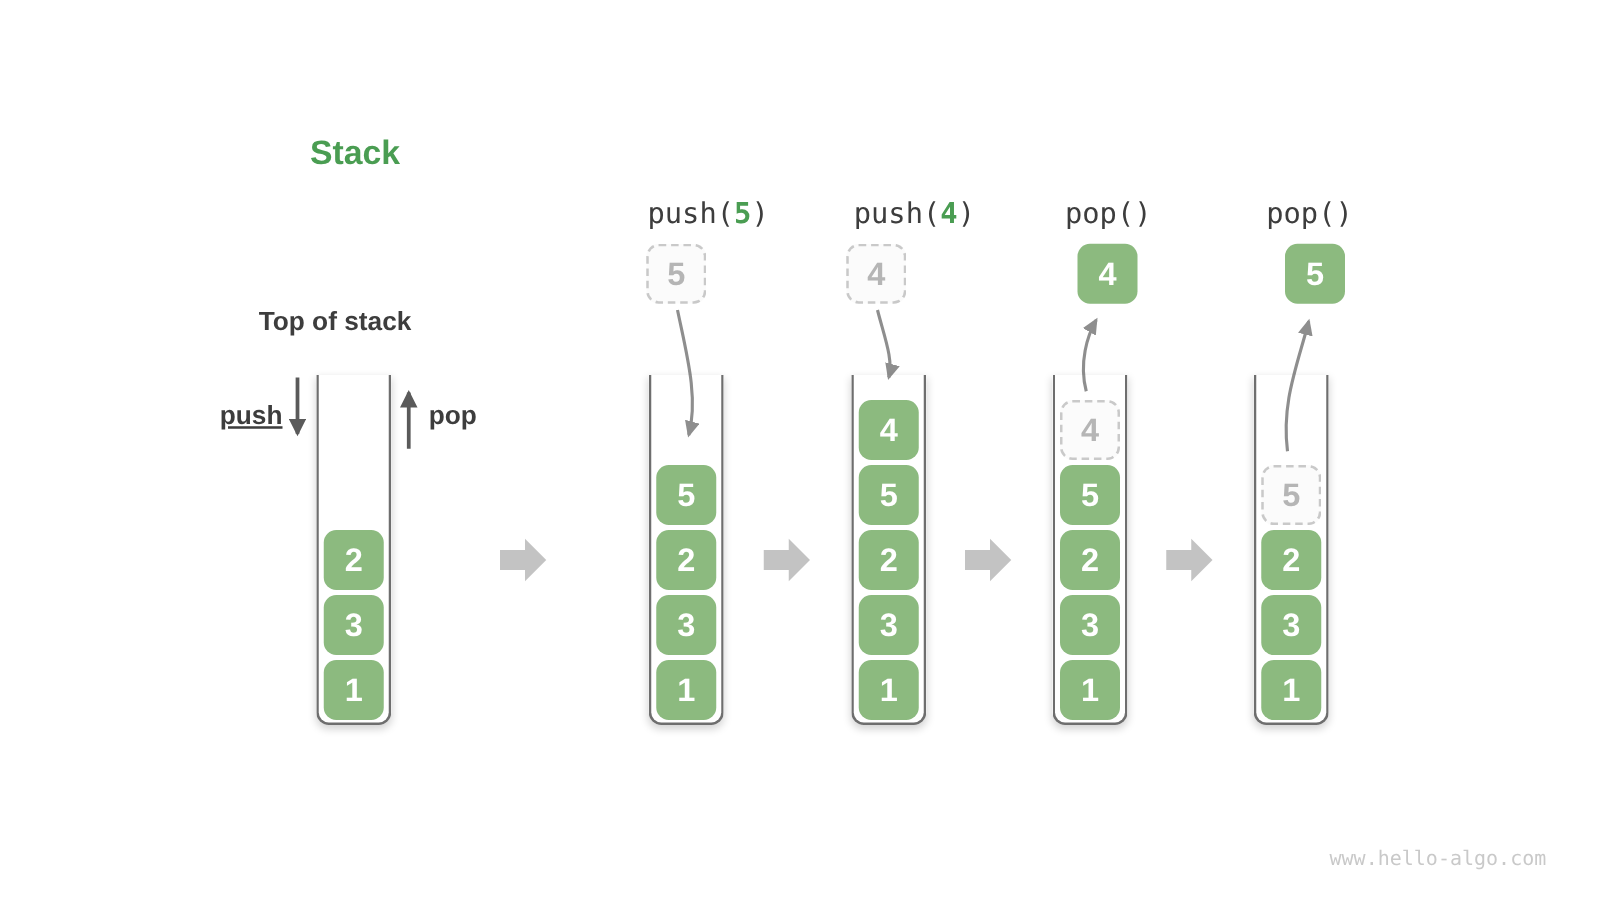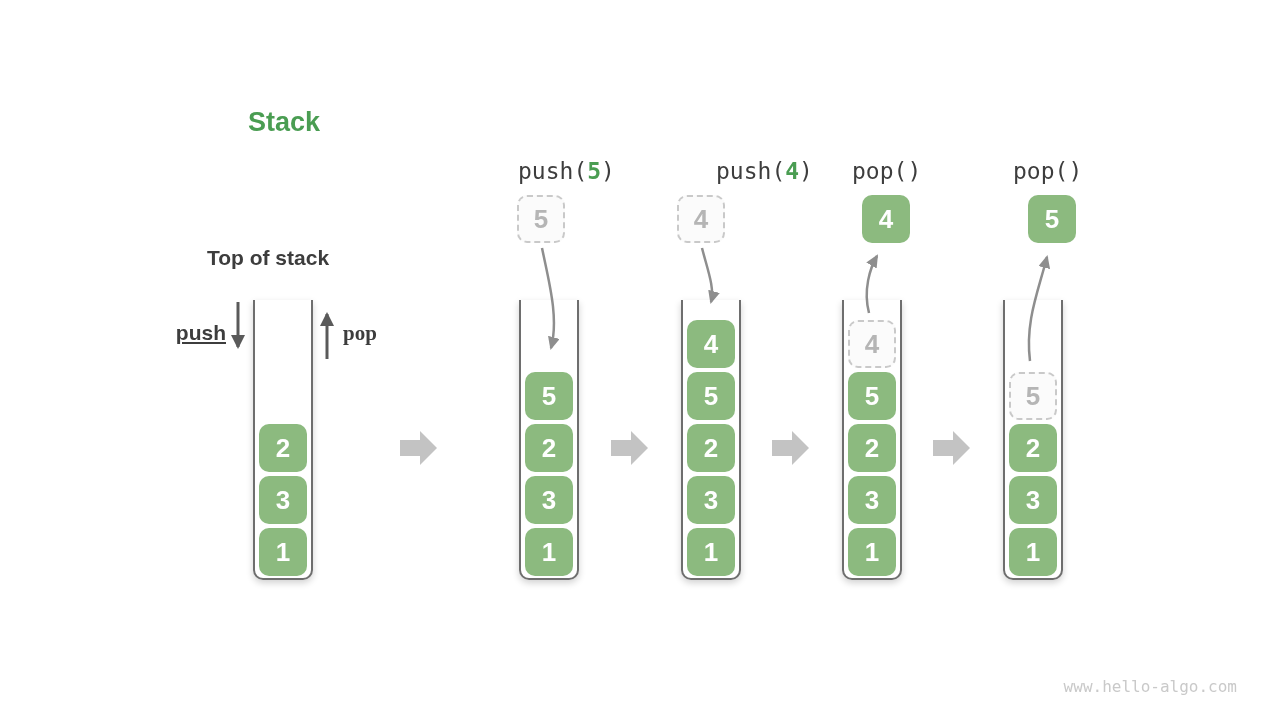--- a/index.html
+++ b/index.html
@@ -13,21 +13,21 @@
     position:absolute;left:284px;top:107px;transform:translateX(-50%);
     font:bold 27px "Liberation Sans",sans-serif;color:var(--accent);
     white-space:nowrap;margin:0;
   }
   .lbl{
     position:absolute;font:bold 21px "Liberation Sans",sans-serif;
     color:var(--dark);white-space:nowrap;
   }
   .lbl-top{left:268px;top:246px;transform:translateX(-50%);}
   .lbl-push{left:226px;top:321px;transform:translateX(-100%);text-decoration:underline;}
-  .lbl-pop{left:343px;top:321px;font-family:Liberation Serif, serif;}
+  .lbl-pop{left:343px;top:321px;}
   .lbl-bottom{left:284px;top:614px;transform:translateX(-50%);}
   .stack-box{
     position:absolute;width:60px;height:280px;
     border-left:2px solid var(--wall);border-right:2px solid var(--wall);
     border-bottom:2px solid var(--wall);border-radius:0 0 10px 10px;
     box-shadow:0 3px 7px rgba(0,0,0,0.18);background:transparent;
   }
   .cell{
     position:absolute;width:48px;height:48px;border-radius:10px;
     background:var(--green);color:#ffffff;
@@ -91,21 +91,21 @@
       <div class="cell" style="left: 525px; top: 372px;">5</div>
       <div class="cell ghost" style="left: 517px; top: 195px;">5</div>
       <div class="op-label" style="left: 518px;"><span>push(</span><span class="arg">5</span><span>)</span></div>
       <div class="stack-box" style="left: 681px; top: 300px;"></div>
       <div class="cell" style="left: 687px; top: 528px;">1</div>
       <div class="cell" style="left: 687px; top: 476px;">3</div>
       <div class="cell" style="left: 687px; top: 424px;">2</div>
       <div class="cell" style="left: 687px; top: 372px;">5</div>
       <div class="cell" style="left: 687px; top: 320px;">4</div>
       <div class="cell ghost" style="left: 677px; top: 195px;">4</div>
-      <div class="op-label" style="left: 716px;"><span>push(</span><span class="arg">4</span><span>)</span></div>
+      <div class="op-label" style="left: 683px;"><span>push(</span><span class="arg">4</span><span>)</span></div>
       <div class="stack-box" style="left: 842px; top: 300px;"></div>
       <div class="cell" style="left: 848px; top: 528px;">1</div>
       <div class="cell" style="left: 848px; top: 476px;">3</div>
       <div class="cell" style="left: 848px; top: 424px;">2</div>
       <div class="cell" style="left: 848px; top: 372px;">5</div>
       <div class="cell ghost" style="left: 848px; top: 320px;">4</div>
       <div class="cell" style="left: 862px; top: 195px;">4</div>
       <div class="op-label" style="left: 852px;"><span>pop()</span><span class="arg"></span><span></span></div>
       <div class="stack-box" style="left: 1003px; top: 300px;"></div>
       <div class="cell" style="left: 1009px; top: 528px;">1</div>

